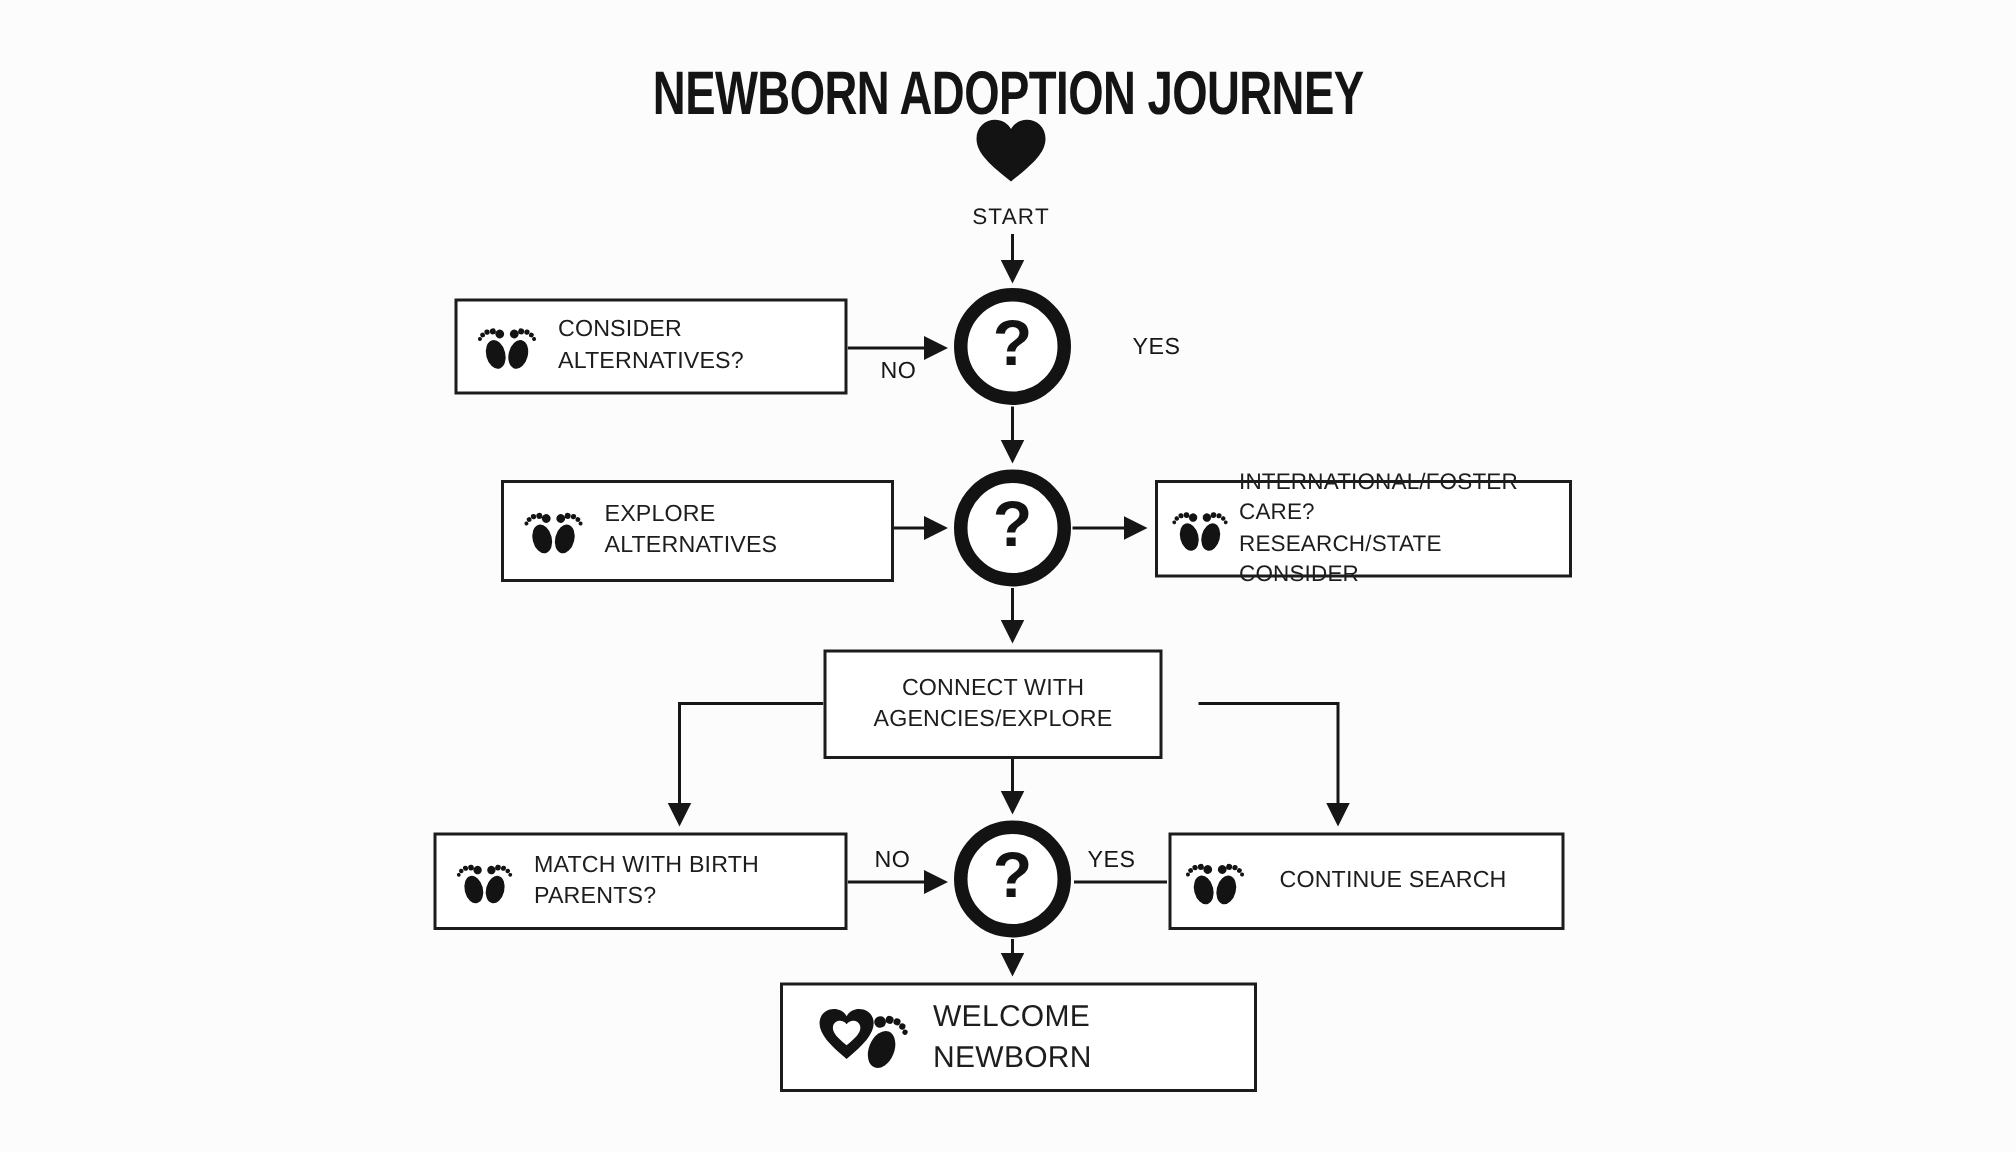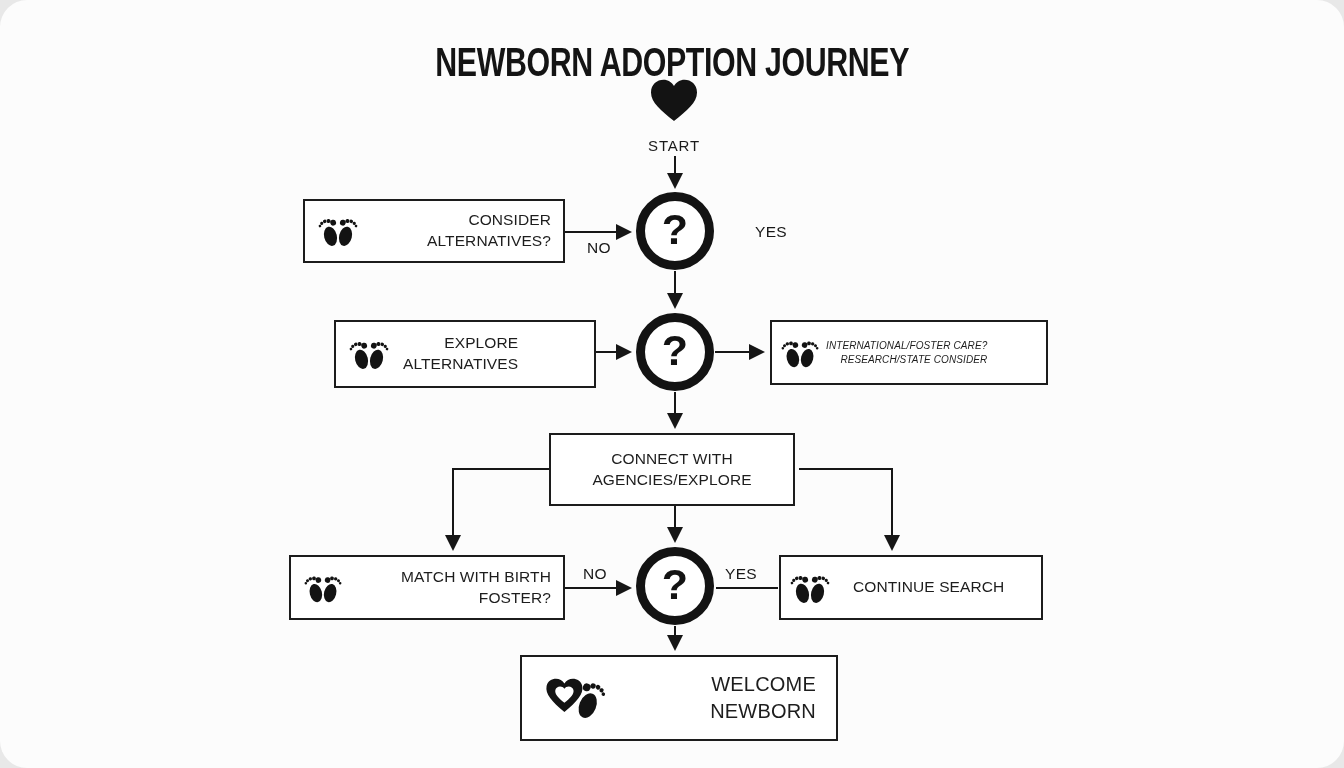--- a/index.html
+++ b/index.html
@@ -1,39 +1,39 @@
 <!DOCTYPE html>
 <html><head>
 <meta charset="utf-8">
 <style>
   html,body{margin:0;padding:0;background:#e8e8e8;}
   .canvas{
     position:relative;width:1344px;height:768px;margin:0 auto;
     background:#fcfcfc;overflow:hidden;
-    font-family:"Liberation Sans",sans-serif;color:#1d1d1d;border-radius:27px;
+    font-family:"Liberation Sans",sans-serif;color:#1d1d1d;
   }
   .title-wrap{position:absolute;top:12px;left:0;width:100%;text-align:center;}
   .title{
     display:inline-block;font-size:41px;font-weight:800;letter-spacing:-.5px;
     color:#141414;transform:scaleX(.74);transform-origin:center top;white-space:nowrap;
   }
   .connectors{position:absolute;left:0;top:0;pointer-events:none;}
   .start-icon{position:absolute;left:650px;top:77px;width:48px;height:48px;}
   .start-label{
     position:absolute;left:674px;top:145px;transform:translate(-50%,-50%);
     font-size:15px;letter-spacing:.8px;color:#1b1b1b;font-weight:400;
   }
   .decision{
     position:absolute;width:60px;height:60px;border:9px solid #131313;border-radius:50%;
     background:#fff;display:flex;align-items:center;justify-content:center;
   }
   .decision .q{font-size:43px;font-weight:800;color:#131313;line-height:1;margin-top:-3px;}
   .box{
     position:absolute;border:2px solid #1c1c1c;background:#fff;box-sizing:border-box;
-    display:flex;align-items:center;padding:0 12px;text-align:right;
+    display:flex;align-items:center;padding:0 12px;
   }
   .box .ic{flex:0 0 auto;margin-right:13px;}
   .box .txt{font-size:15.5px;line-height:1.35;color:#1d1d1d;letter-spacing:.1px;}
   .box.center{justify-content:center;text-align:center;}
   .welcome .txt{font-size:20px;letter-spacing:.2px;}
   .elabel{
     position:absolute;transform:translate(-50%,-50%);
     font-size:15.5px;color:#171717;letter-spacing:.3px;text-align:center;
   }
   .icon-black{fill:#131313;}
@@ -130,48 +130,48 @@
     <span class="txt">
       <span>EXPLORE</span><br>
       <span>ALTERNATIVES</span>
     </span>
   </div>
 
   <div class="box" style="left:770px;top:320px;width:278px;height:65px;padding:0 8px;">
     <svg class="ic" width="40" height="34" style="margin-right:6px;">
         <use href="#footprints"></use>
       </svg>
-    <span class="txt" style="font-size:10px;font-style:italic;">
+    <span class="txt" style="font-size:15px;">
       <span>INTERNATIONAL/FOSTER CARE?</span><br>
       <span>RESEARCH/STATE CONSIDER</span>
     </span>
   </div>
 
-  <div class="box center" style="left:549px;top:433px;width:246px;height:73px;">
+  <div class="box center" style="left:549px;top:433px;width:226px;height:73px;">
     <span class="txt">
       <span>CONNECT WITH</span><br>
       <span>AGENCIES/EXPLORE</span>
     </span>
   </div>
 
   <div class="box" style="left:289px;top:555px;width:276px;height:65px;">
     <svg class="ic" width="40" height="34">
         <use href="#footprints"></use>
       </svg>
-    <span class="txt">MATCH WITH BIRTH FOSTER?</span>
+    <span class="txt">MATCH WITH BIRTH PARENTS?</span>
   </div>
 
   <div class="box" style="left:779px;top:555px;width:264px;height:65px;padding:0 8px;">
     <svg class="ic" width="42" height="36" style="margin-right:22px;">
         <use href="#footprints"></use>
       </svg>
     <span class="txt">CONTINUE SEARCH</span>
   </div>
 
-  <div class="box welcome" style="left:520px;top:655px;width:318px;height:86px;padding:0 20px;">
+  <div class="box welcome" style="left:520px;top:655px;width:318px;height:73px;padding:0 20px;">
     <svg class="ic" width="66" height="52" style="margin-right:14px;">
         <use href="#heartfoot"></use>
       </svg>
     <span class="txt">WELCOME NEWBORN</span>
   </div>
 
   <span class="elabel" style="left:599px;top:248px;">NO</span>
   <span class="elabel" style="left:771px;top:232px;">YES</span>
   <span class="elabel" style="left:595px;top:574px;">NO</span>
   <span class="elabel" style="left:741px;top:574px;">YES</span>

